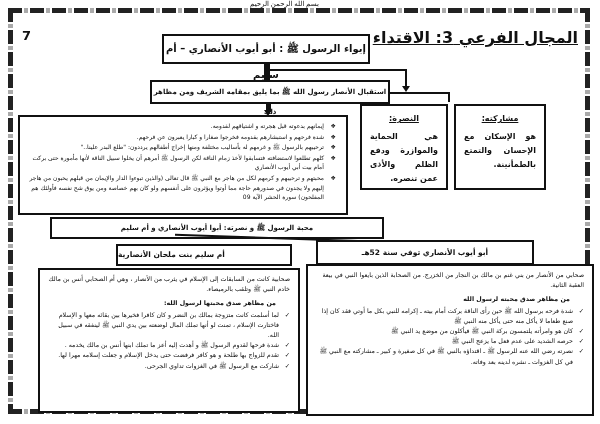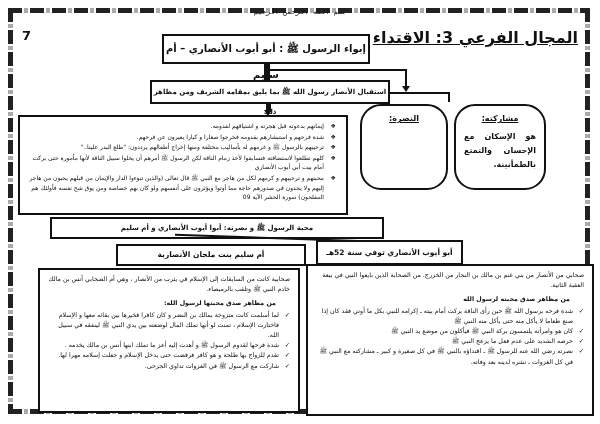--- a/index.html
+++ b/index.html
@@ -8,34 +8,34 @@
   .frame{position:absolute;left:4px;top:4px;width:590px;height:414px;
          border:4px solid transparent;
          background:
            repeating-linear-gradient(90deg,#222 0 14px,#fff 14px 16px,#aaa 16px 20px,#fff 20px 22px) top/100% 5px no-repeat,
            repeating-linear-gradient(90deg,#222 0 14px,#fff 14px 16px,#aaa 16px 20px,#fff 20px 22px) bottom/100% 5px no-repeat,
            repeating-linear-gradient(180deg,#222 0 14px,#fff 14px 16px,#aaa 16px 20px,#fff 20px 22px) left/5px 100% no-repeat,
            repeating-linear-gradient(180deg,#222 0 14px,#fff 14px 16px,#aaa 16px 20px,#fff 20px 22px) right/5px 100% no-repeat;
          box-sizing:border-box;}
   .abs{position:absolute;}
   .box{position:absolute;border:2px solid #111;background:#fff;box-sizing:border-box;direction:rtl;}
-  .basmala{left:250px;top:8px;width:100px;text-align:center;font-size:7px;font-family:Liberation Mono, monospace;}
+  .basmala{left:250px;top:0;width:100px;font-size:7px;font-family:Liberation Serif, serif;}
   .pagenum{left:22px;top:28px;font-size:13px;font-weight:bold;}
   .section-title{right:22px;top:28px;font-size:16px;font-weight:bold;text-decoration:underline;direction:rtl;}
   .title-box{left:162px;top:34px;width:208px;height:30px;font-size:10px;font-weight:bold;text-align:center;line-height:26px;}
   .welcome-box{left:150px;top:80px;width:240px;height:24px;font-size:7px;font-weight:bold;text-align:center;line-height:20px;}
-  .def-box{font-size:8px;font-weight:bold;padding:6px 8px;line-height:14px;text-align:justify;border-radius:21px;}
+  .def-box{font-size:8px;font-weight:bold;padding:6px 8px;line-height:14px;text-align:justify;}
   .def-box .hd{display:block;text-align:center;text-decoration:underline;margin-bottom:4px;}
   .welcome-list{left:18px;top:115px;width:330px;height:100px;font-size:6px;padding:4px 10px 4px 6px;line-height:9.6px;}
   .welcome-list ul{margin:0;padding:0;list-style:none;}
   .welcome-list li{position:relative;padding-right:12px;margin-bottom:1px;}
   .welcome-list li::before{content:"❖";position:absolute;right:0;top:0;font-size:6px;}
   .love-box{left:50px;top:217px;width:334px;height:22px;font-size:7px;font-weight:bold;text-align:center;line-height:18px;}
-  .umm-title{left:116px;top:244px;width:190px;height:22px;font-size:7.5px;font-weight:bold;text-align:center;line-height:18px;}
-  .ayyub-title{left:316px;top:240px;width:147px;height:25px;font-size:7.5px;font-weight:bold;text-align:center;line-height:21px;}
+  .umm-title{left:116px;top:244px;width:176px;height:22px;font-size:7.5px;font-weight:bold;text-align:left;line-height:18px;}
+  .ayyub-title{left:316px;top:240px;width:218px;height:25px;font-size:7.5px;font-weight:bold;text-align:center;line-height:21px;}
   .detail{font-size:6.3px;line-height:10.2px;padding:4px 8px;}
   .detail p{margin:0 0 2px 0;}
   .detail .sub{display:block;margin:4px 14px 1px 0;font-weight:bold;}
   .detail ul{margin:0;padding:0;list-style:none;}
   .detail li{position:relative;padding-right:11px;}
   .detail li::before{content:"✓";position:absolute;right:0;top:0;}
   .umm-detail{left:38px;top:268px;width:262px;height:145px;}
   .ayyub-detail{left:306px;top:264px;width:288px;height:152px;border-width:2px;}
   .line{position:absolute;background:#111;}
   .arrow{position:absolute;width:0;height:0;border-left:4px solid transparent;border-right:4px solid transparent;border-top:6px solid #111;}
@@ -62,20 +62,21 @@
 <div class="line" style="left:448px;top:92px;width:2px;height:10px;"></div>
 <div class="line" style="left:266px;top:104px;width:5px;height:8px;"></div>
 <div class="arrow" style="left:264px;top:110px;"></div>
 
 <div class="box welcome-box">
   <span>استقبال الأنصار رسول الله ﷺ بما يليق بمقامه الشريف ومن مظاهر ذلك</span>
 </div>
 
 <div class="box def-box" style="left:360px;top:104px;width:88px;height:86px;">
   <span class="hd">النصرة:</span>
+  <span>هي الحماية والموازرة ودفع الظلم والأذى عمن تنصره.</span>
 </div>
 <div class="box def-box" style="left:454px;top:104px;width:92px;height:86px;">
   <span class="hd">مشاركته:</span>
   <span>هو الإسكان مع الإحسان والتمتع بالطمأنينة.</span>
 </div>
 
 <div class="box welcome-list">
   <ul>
     <li>إيمانهم بدعوته قبل هجرته و اشتياقهم لقدومه.</li>
     <li>شدة فرحهم و استبشارهم بقدومه فخرجوا صغارا و كبارا يعبرون عن فرحهم.</li>

